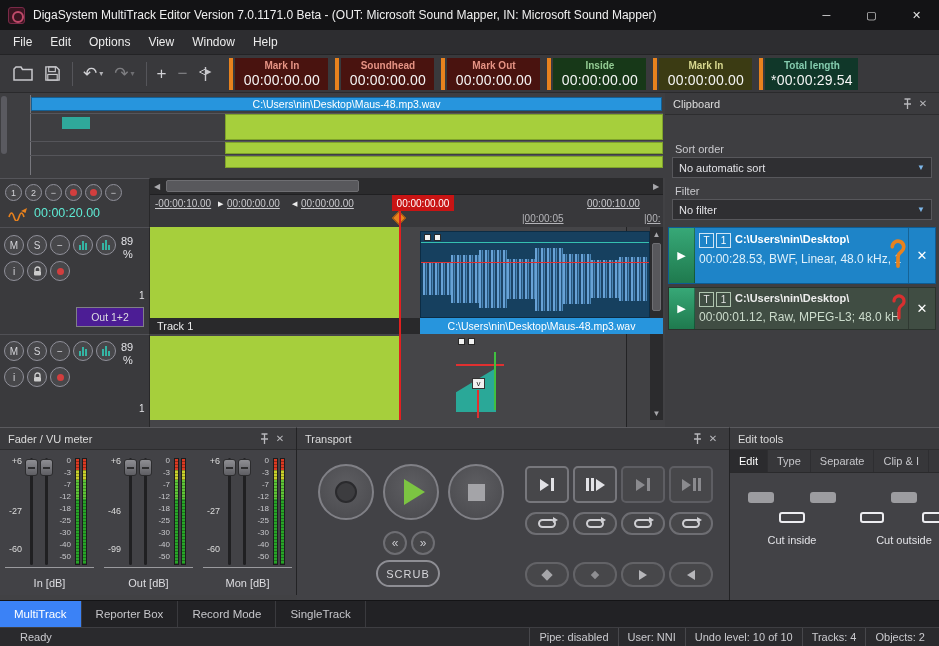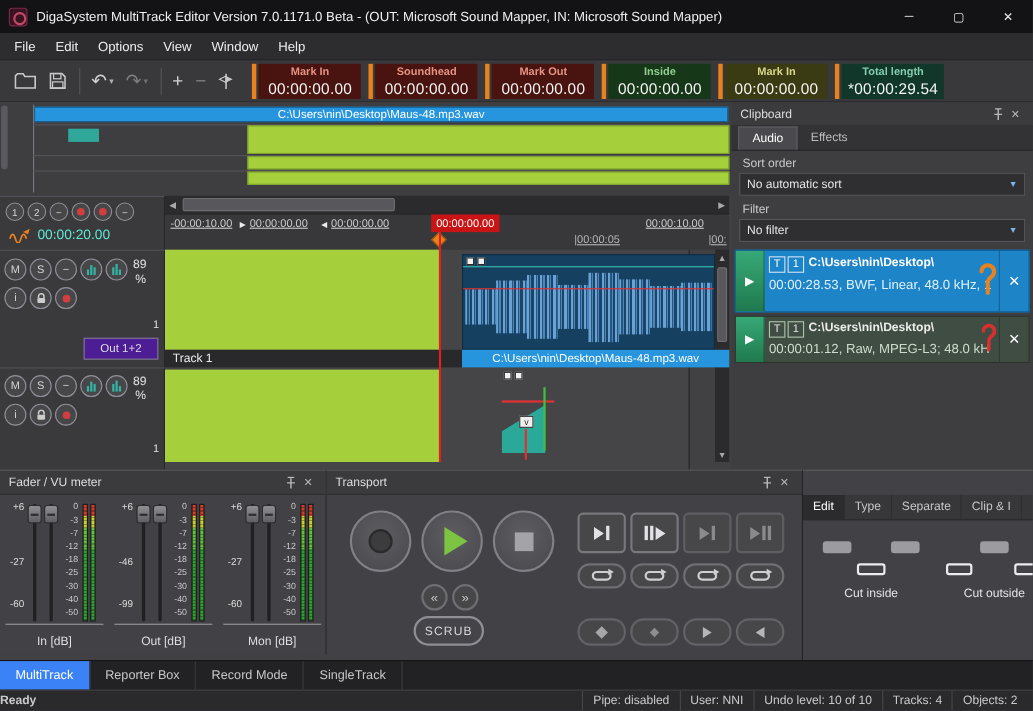--- a/index.html
+++ b/index.html
@@ -159,21 +159,21 @@
   .cut-icon{position:relative;width:92px;height:46px;}
   .cut-solid{position:absolute;height:11px;background:#9c9ca0;border-radius:3px;}
   .cut-outline{position:absolute;height:11px;border:2px solid #ececf0;border-radius:3px;}
   .tool-label{font-size:11px;color:#e2e2e6;margin-top:2px;white-space:nowrap;}
 
   
   #bottom-tabs{position:absolute;left:0;top:600px;width:939px;height:27px;background:#222225;border-top:1px solid #141416;display:flex;}
   .btab{padding:0 14px;line-height:26px;font-size:11.5px;color:#c6c6ca;border-right:1px solid #3a3a3e;}
   .btab.active{background:#3b82f6;color:#fff;}
   #statusbar{position:absolute;left:0;top:627px;width:939px;height:19px;background:#2a2a2d;border-top:1px solid #3e3e42;display:flex;align-items:center;font-size:11px;color:#cacace;}
-  #status-ready{padding-left:0;font-weight:bold;}
+  #status-ready{padding-left:20px;}
   #status-right{margin-left:auto;display:flex;margin-right:5px;}
   .status-seg{border-left:1px solid #47474b;padding:0 9px;line-height:19px;white-space:nowrap;}
 </style>
 </head>
 <body>
 
 <div id="app">
 
   <div id="titlebar">
     <div id="app-logo"></div>
@@ -494,24 +494,20 @@
       <span class="spacer"></span>
       <span class="hdr-icon">
           <svg width="9" height="12" viewBox="0 0 9 12">
             <path d="M1.5 1 h6 M4.5 1 v5 M1 6 h7 M4.5 6 v5" stroke="#b8b8bc" stroke-width="1.3" fill="none"></path>
           </svg>
         </span>
       <span class="hdr-icon">
           <span>✕</span>
         </span>
     </div>
-    <div id="cb-tabs">
-      <span class="cb-tab active">Audio</span>
-      <span class="cb-tab">Effects</span>
-    </div>
     <span class="cb-label" style="left:10px;top:50px">Sort order</span>
     <div class="dropdown" style="left:7px;top:64px;width:260px">
       <span>No automatic sort</span>
       <span class="dd-caret">▼</span>
     </div>
     <span class="cb-label" style="left:10px;top:92px">Filter</span>
     <div class="dropdown" style="left:7px;top:106px;width:260px">
       <span>No filter</span>
       <span class="dd-caret">▼</span>
     </div>
@@ -741,20 +737,23 @@
       </div>
     <div class="oval-btn" style="left:324px;top:134px">
         <span class="tri-r"></span>
       </div>
     <div class="oval-btn" style="left:372px;top:134px">
         <span class="tri-l"></span>
       </div>
   </div>
 
   <div id="edit-tools">
+    <div class="panel-header">
+      <span>Edit tools</span>
+    </div>
     <div id="edit-tabs">
       <span class="etab active">Edit</span>
       <span class="etab">Type</span>
       <span class="etab">Separate</span>
       <span class="etab">Clip &amp; I</span>
     </div>
 
     <div class="tool-big" style="left:10px;top:58px">
       <div class="cut-icon">
         <div class="cut-solid" style="left:2px;top:6px;width:26px"></div>

